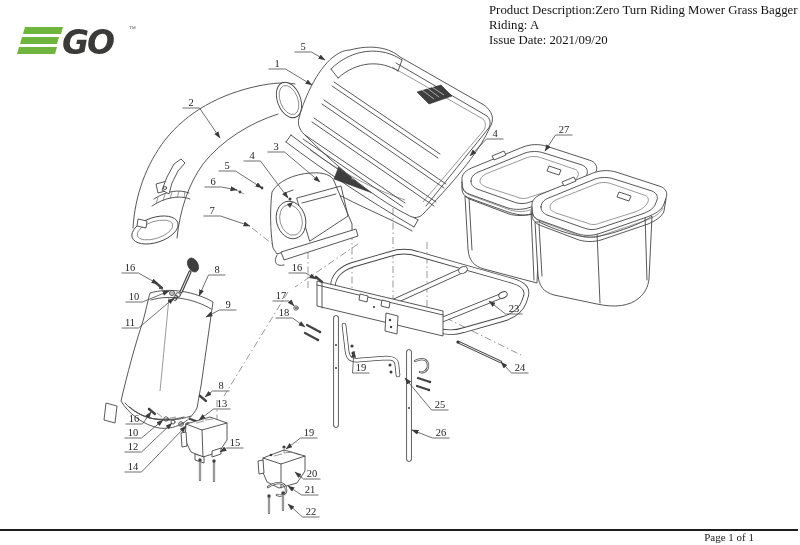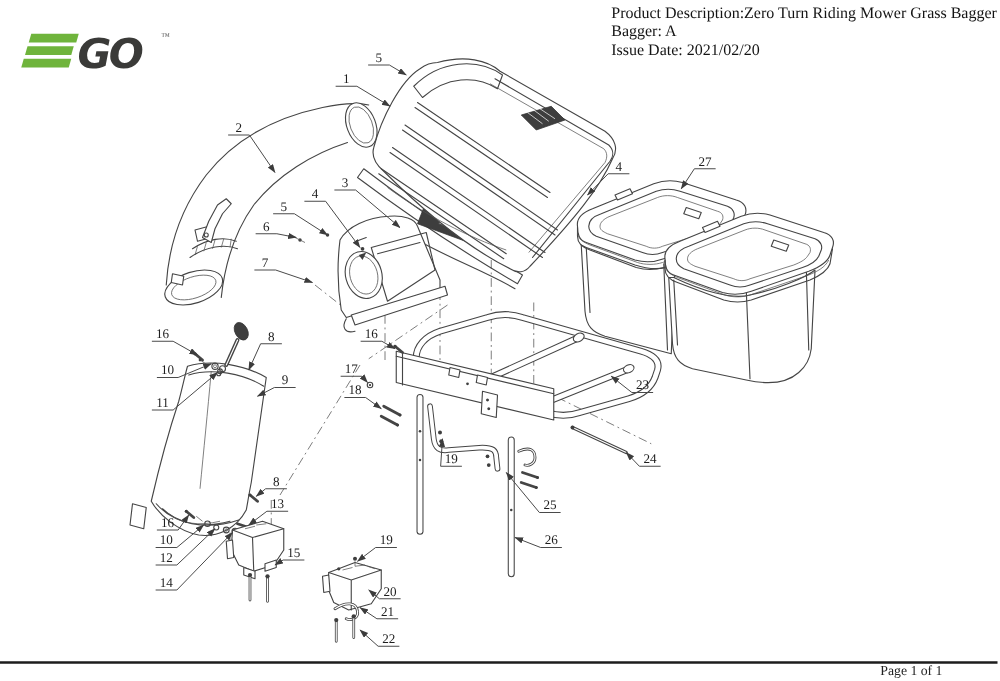--- a/index.html
+++ b/index.html
@@ -39,22 +39,22 @@
       <polygon points="17,13 55,13 53,20 15,20" fill="#6fb43c"></polygon>
       <polygon points="14,23 51,23 49,30 12,30" fill="#6fb43c"></polygon>
       <polygon points="11,33 49,33 47,40 9,40" fill="#6fb43c"></polygon>
     </g>
     <text x="54" y="40" font-family="DejaVu Sans, sans-serif" font-size="33" font-style="italic" font-weight="bold" letter-spacing="-2" fill="#3a3a38">GO</text>
     <text x="121" y="17" font-size="7" fill="#555">™</text>
   </svg>
 
   <div class="header">
     <div>Product Description:Zero Turn Riding Mower Grass Bagger</div>
-    <div>Bagger: A</div>
-    <div>Issue Date: 2021/02/20</div>
+    <div>Riding: A</div>
+    <div>Issue Date: 2021/09/20</div>
   </div>
 
   <svg class="diagram" width="800" height="545" viewBox="0 0 800 545">
     <defs>
       <marker id="arr" markerUnits="userSpaceOnUse" markerWidth="8" markerHeight="6" refX="6.5" refY="2.5" orient="auto">
         <path d="M0,0 L7,2.5 L0,5 Z" fill="#3c3c3c"></path>
       </marker>
     </defs>
 
     <g>

